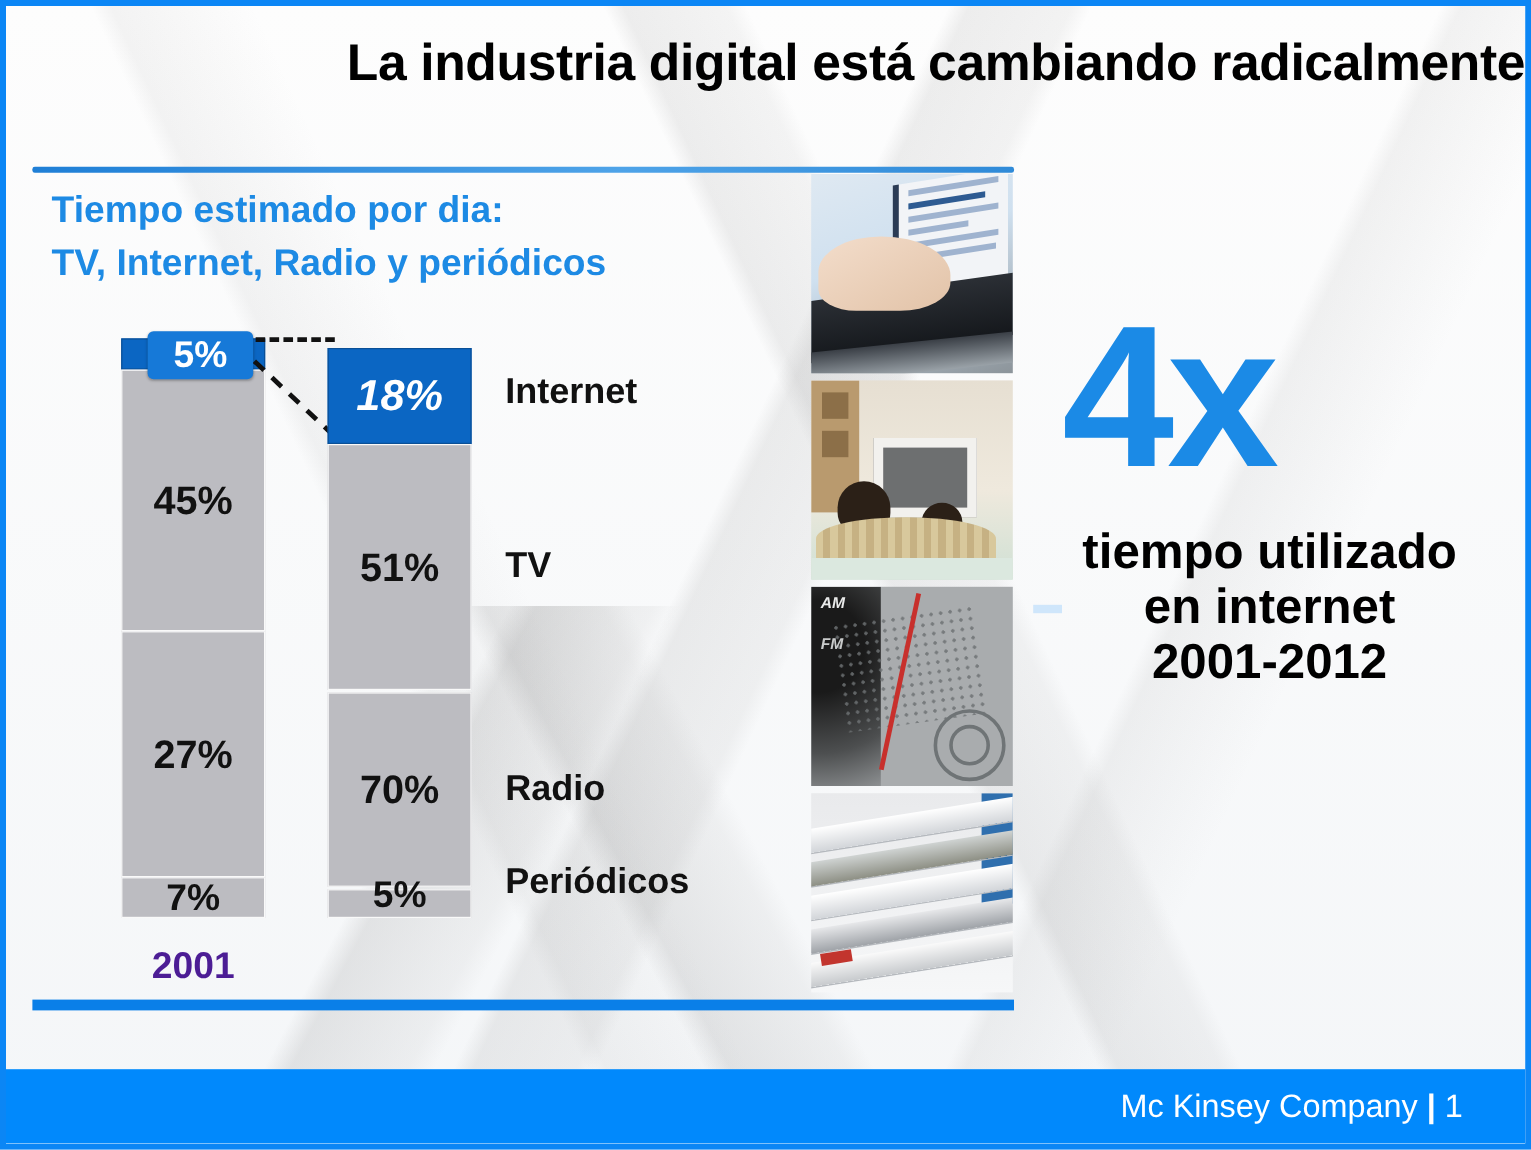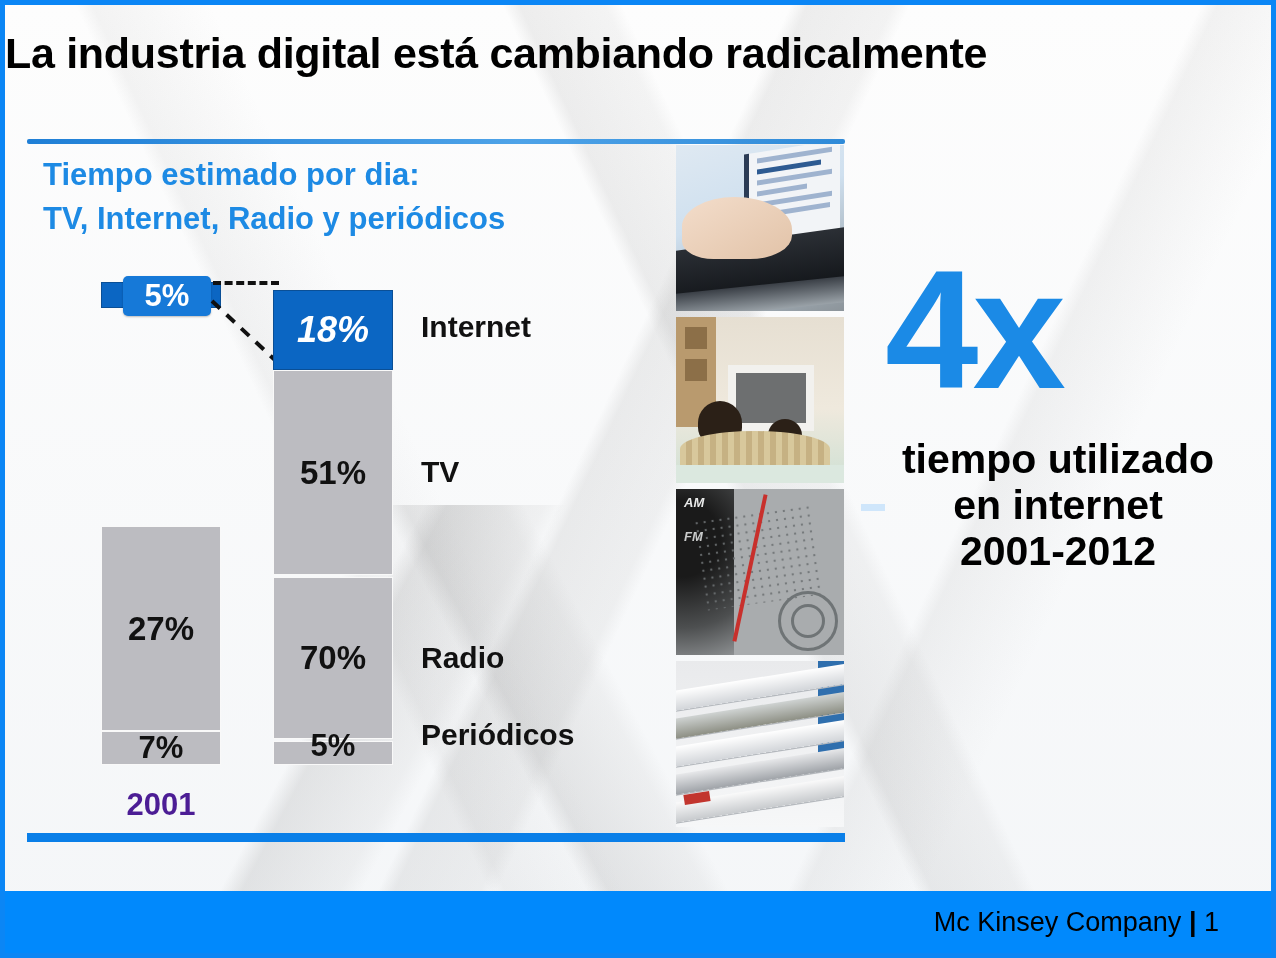--- a/index.html
+++ b/index.html
@@ -34,21 +34,21 @@
     position:absolute; left:0; top:500px; width:1276px; height:420px;
     pointer-events:none;
     background:
       linear-gradient(118deg, rgba(0,0,0,0) 28%, rgba(120,120,120,.16) 29.5%, rgba(160,160,160,.10) 36%, rgba(0,0,0,0) 37.5%),
       linear-gradient(62deg,  rgba(0,0,0,0) 40%, rgba(120,120,120,.16) 41.5%, rgba(160,160,160,.10) 48%, rgba(0,0,0,0) 49.5%);
   }
 
   
   .title{
     position:absolute; left:0; top:24px; width:1266px;
-    text-align:left;
+    text-align:right;
     font-size:43px; font-weight:bold; color:#000000;
     letter-spacing:-.3px;
     white-space:nowrap;
   }
 
   
   .rule-top{
     position:absolute; left:22px; top:134px; width:818px; height:5px;
     background:linear-gradient(90deg,#1f7fd6,#4ea3e8 60%,#2f8ad8);
     border-radius:2px;
@@ -203,21 +203,21 @@
     background:#cfe6fb;
   }
 
   
   .footer{
     position:absolute; left:0; bottom:0; width:1266px; height:62px;
     background:#0189fc;
     display:flex; align-items:center; justify-content:flex-end;
     padding-right:52px;
   }
-  .footer-text{ color:#000000; font-size:27px; }
+  .footer-text{ color:#ffffff; font-size:27px; }
   .footer-text b{ font-weight:bold; }
 </style>
 </head>
 <body>
 
 <div class="slide">
 
   <div class="bg-watermark"></div>
   <div class="bg-watermark2"></div>
 
@@ -228,20 +228,21 @@
 
   <div class="subtitle">
     <div>Tiempo estimado por dia:</div>
     <div>TV, Internet, Radio y periódicos</div>
   </div>
 
   <div class="chart">
 
     <div class="bar-col" id="col2001">
       <div class="seg blue" style="top:0;    height:26px;"></div>
+      <div class="seg grey" style="top:26px; height:218px; font-size:33px;">45%</div>
       <div class="seg grey" style="top:244px;height:205px; font-size:33px;">27%</div>
       <div class="seg grey" style="top:449px;height:34px;  font-size:31px;">7%</div>
     </div>
     <div class="badge5">5%</div>
 
     <div class="dash-h"></div>
     <svg class="dash-d" viewBox="0 0 68 64">
       <line x1="2" y1="2" x2="66" y2="62" stroke="#111" stroke-width="4" stroke-dasharray="11 9"></line>
     </svg>
 

